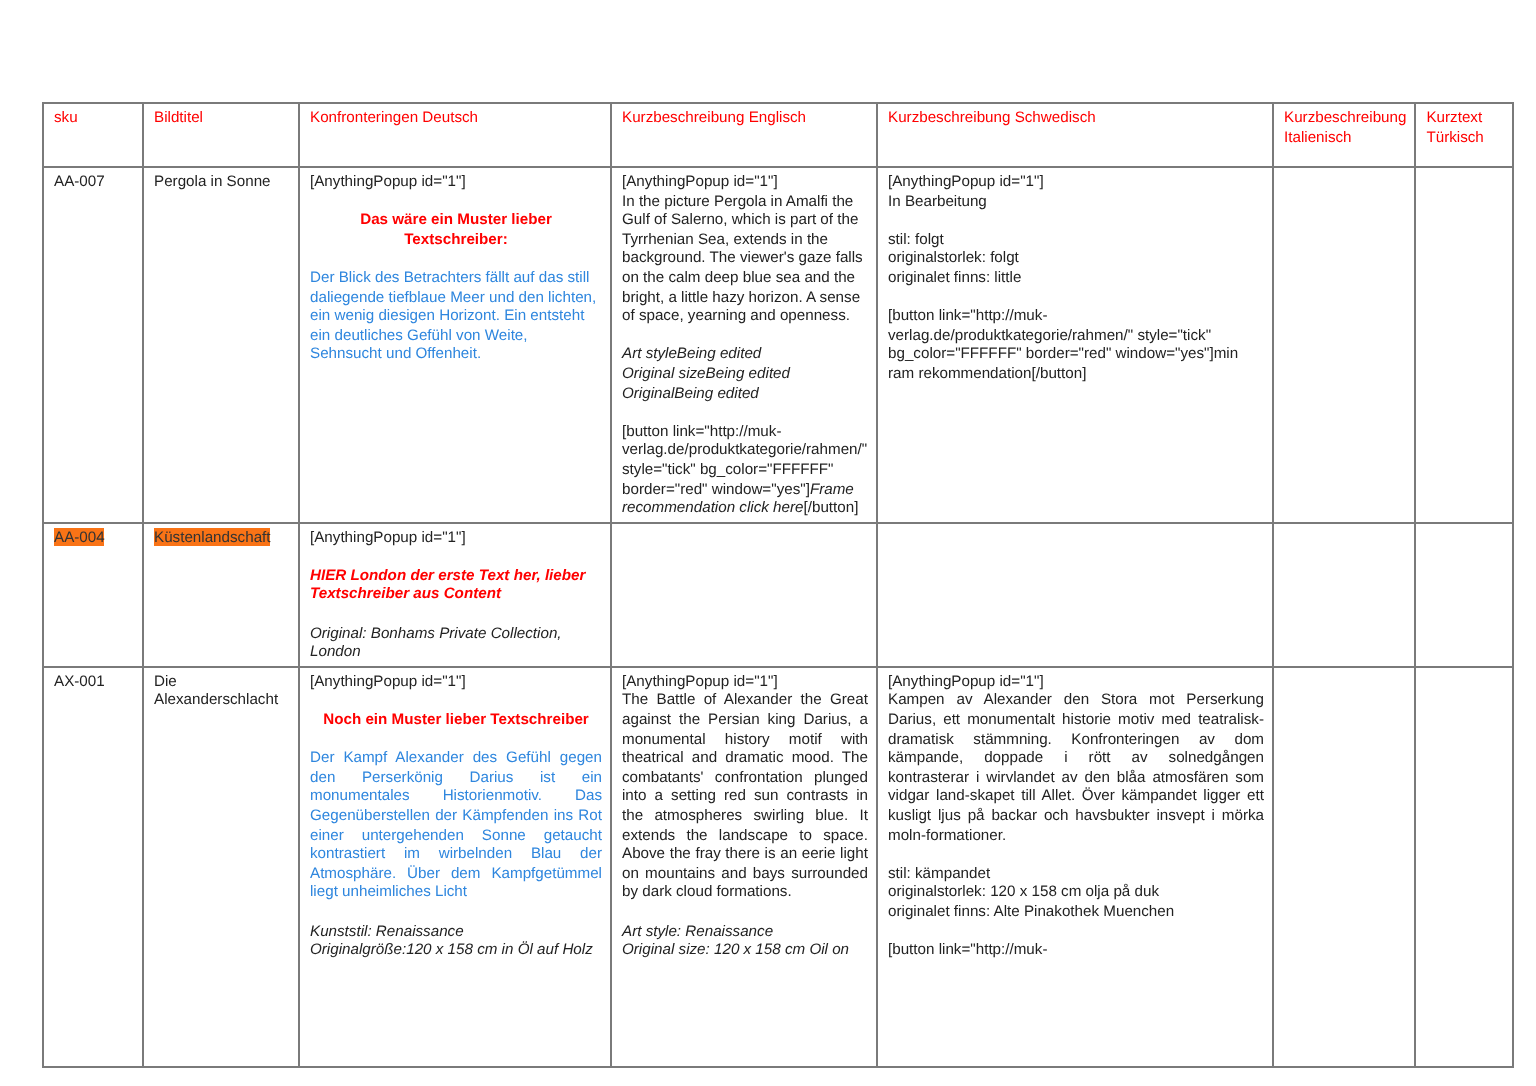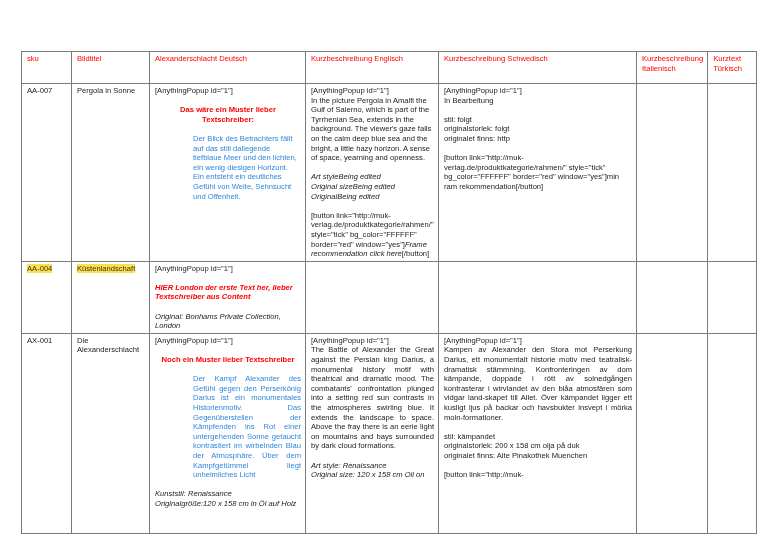--- a/index.html
+++ b/index.html
@@ -5,24 +5,24 @@
     html, body { margin:0; padding:0; background:#ffffff; }
     body { width:768px; height:543px; overflow:hidden; position:relative;
            font-family:"Liberation Sans", sans-serif; font-size:7.6px; color:#222; }
     table { position:absolute; left:21px; top:51px; border-collapse:collapse; table-layout:fixed; }
     td { border:1px solid #7a7a7a; vertical-align:top; padding:2px 4px 2px 5px; line-height:9.6px; overflow:hidden; }
     .hdr td { color:#ff0000; height:27px;margin-left:40px; }
     .p { margin:0; }
     .gap { height:9.6px; }
     .red-bold { color:#ff0000; font-weight:bold;text-align:center; }
     .red-bi { color:#ff0000; font-weight:bold; font-style:italic; }
-    .blue { color:#2e86de;margin-left:38px; }
+    .blue { color:#2e86de; }
     .ital { font-style:italic; }
     .just { text-align:justify; }
-    .hl { background:#fde047; color:#333;margin-top:24px; }
+    .hl { background:#f97316; color:#333;margin-top:24px; }
     col.c1 { width:50px; } col.c2 { width:78px; } col.c3 { width:156px; }
     col.c4 { width:133px; } col.c5 { width:198px; } col.c6 { width:71px; } col.c7 { width:49px; }
     tr.r1 td { height:172px; } tr.r2 td { height:66px; } tr.r3 td { height:195px; }
   </style>
 </head>
 <body>
 
 <table>
   <colgroup>
     <col class="c1">
@@ -30,21 +30,21 @@
       <col class="c3">
       <col class="c4">
       <col class="c5">
       <col class="c6">
       <col class="c7">
   </colgroup>
   <tbody>
       <tr class="hdr">
     <td>sku</td>
     <td>Bildtitel</td>
-    <td>Alexanderschlacht Deutsch</td>
+    <td>Konfronteringen Deutsch</td>
     <td>Kurzbeschreibung Englisch</td>
     <td>Kurzbeschreibung Schwedisch</td>
     <td>Kurzbeschreibung Italienisch</td>
     <td>Kurztext Türkisch</td>
   </tr>
 
   <tr class="r1">
     <td>AA-007</td>
     <td>Pergola in Sonne</td>
     <td>
@@ -63,21 +63,21 @@
       <p class="p ital">OriginalBeing edited</p>
       <div class="gap"></div>
       <p class="p"><span>[button link="http://muk-verlag.de/produktkategorie/rahmen/" style="tick" bg_color="FFFFFF" border="red" window="yes"]</span><span class="ital">Frame recommendation click here</span><span>[/button]</span></p>
     </td>
     <td>
       <p class="p">[AnythingPopup id="1"]</p>
       <p class="p">In Bearbeitung</p>
       <div class="gap"></div>
       <p class="p">stil: folgt</p>
       <p class="p">originalstorlek: folgt</p>
-      <p class="p">originalet finns: http</p>
+      <p class="p">originalet finns: little</p>
       <div class="gap"></div>
       <p class="p">[button link="http://muk-verlag.de/produktkategorie/rahmen/" style="tick" bg_color="FFFFFF" border="red" window="yes"]min ram rekommendation[/button]</p>
     </td>
     <td></td>
     <td></td>
   </tr>
 
   <tr class="r2">
     <td><span class="hl">AA-004</span></td>
     <td><span class="hl">Küstenlandschaft</span></td>
@@ -112,21 +112,21 @@
       <p class="p just">The Battle of Alexander the Great against the Persian king Darius, a monumental history motif with theatrical and dramatic mood. The combatants' confrontation plunged into a setting red sun contrasts in the atmospheres swirling blue. It extends the landscape to space. Above the fray there is an eerie light on mountains and bays surrounded by dark cloud formations.</p>
       <div class="gap"></div>
       <p class="p ital">Art style: Renaissance</p>
       <p class="p ital just">Original size: 120 x 158 cm Oil on</p>
     </td>
     <td>
       <p class="p">[AnythingPopup id="1"]</p>
       <p class="p just">Kampen av Alexander den Stora mot Perserkung Darius, ett monumentalt historie motiv med teatralisk-dramatisk stämmning. Konfronteringen av dom kämpande, doppade i rött av solnedgången kontrasterar i wirvlandet av den blåa atmosfären som vidgar land-skapet till Allet. Över kämpandet ligger ett kusligt ljus på backar och havsbukter insvept i mörka moln-formationer.</p>
       <div class="gap"></div>
       <p class="p">stil: kämpandet</p>
-      <p class="p">originalstorlek: 200 x 158 cm olja på duk</p>
+      <p class="p">originalstorlek: 120 x 158 cm olja på duk</p>
       <p class="p">originalet finns: Alte Pinakothek Muenchen</p>
       <div class="gap"></div>
       <p class="p">[button link="http://muk-</p>
     </td>
     <td></td>
     <td></td>
   </tr>
 </tbody>
   </table>
 

